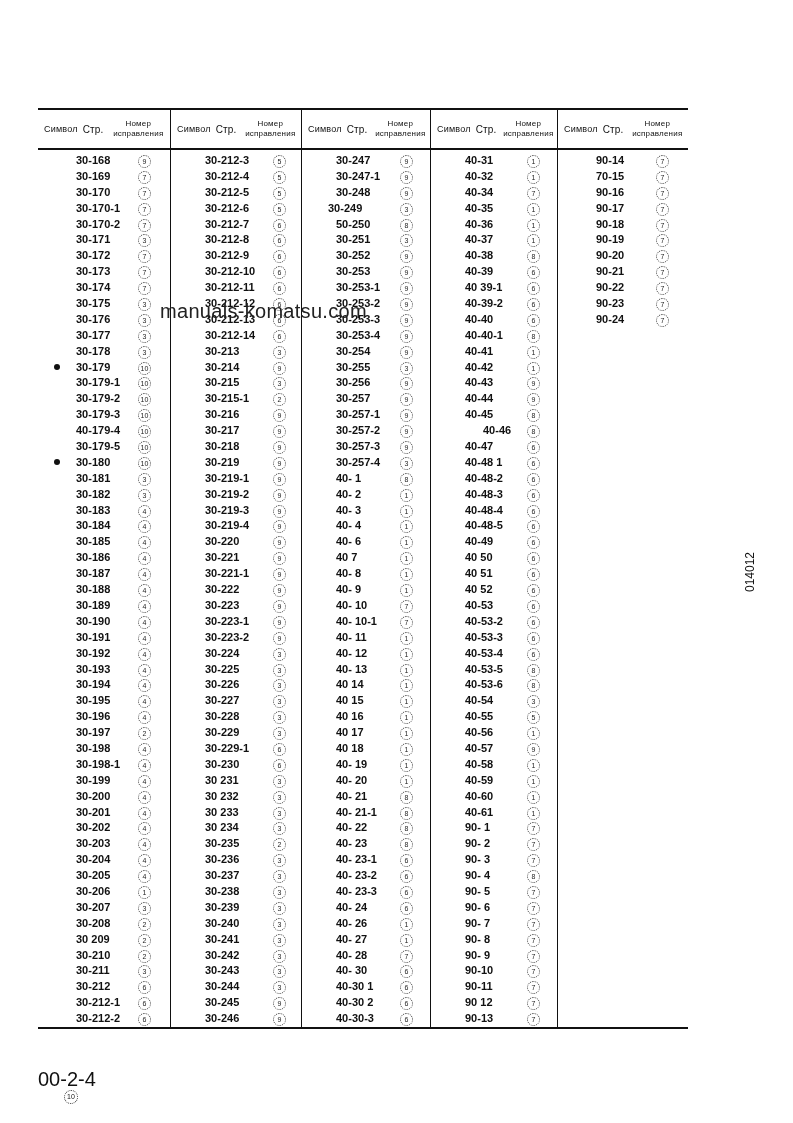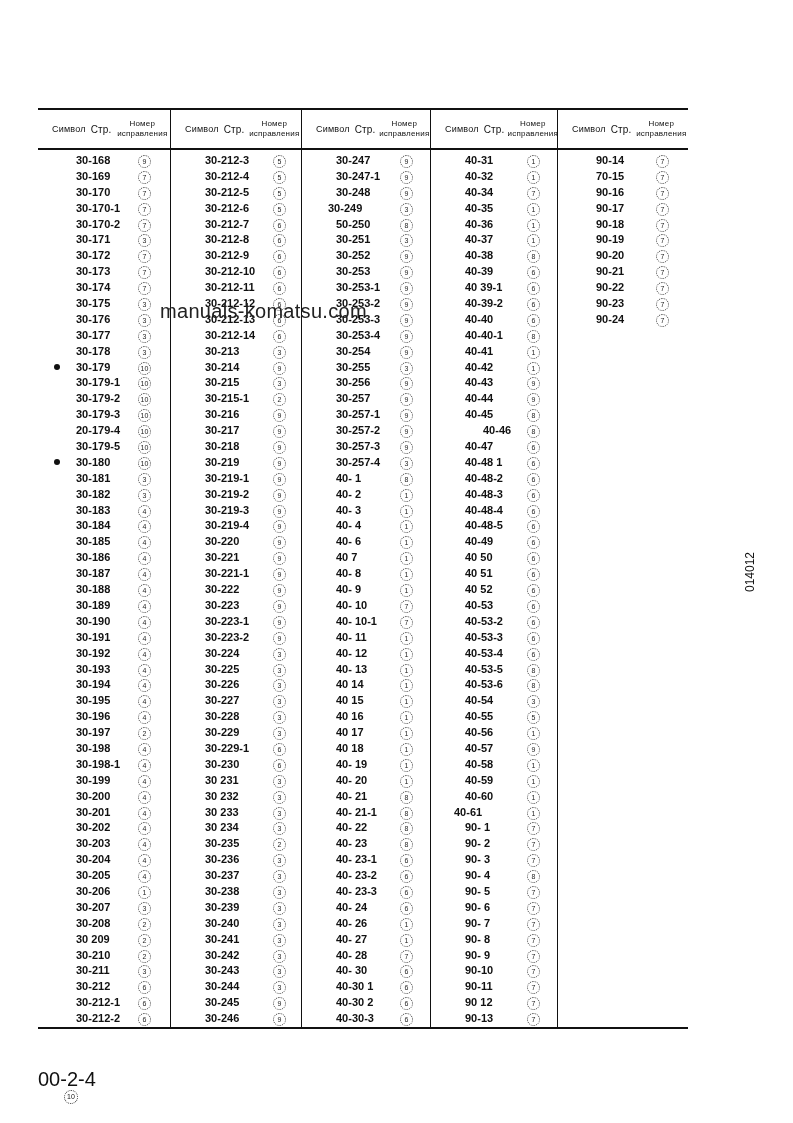--- a/index.html
+++ b/index.html
@@ -5,21 +5,21 @@
   html, body { margin:0; padding:0; background:#ffffff; }
   body { width:793px; height:1123px; position:relative; overflow:hidden;
          font-family:"Liberation Sans", sans-serif; color:#111; }
   .table-wrap { position:absolute; left:38px; top:108px; width:650px; }
   .top-rule { position:absolute; left:0; top:0; width:650px; height:2px; background:#111; }
   .head-rule { position:absolute; left:0; top:40px; width:650px; height:2px; background:#111; }
   .bottom-rule { position:absolute; left:0; top:919px; width:650px; height:2px; background:#111; }
   .col { position:absolute; top:2px; height:917px; }
   .col.border-r { border-right:1px solid #111; }
   .col-head { height:38px; display:flex; align-items:center; font-size:9px; letter-spacing:0.2px; }
-  .col-head .h-sym { margin-left:14px; }
+  .col-head .h-sym { margin-left:6px; }
   .col-head .h-page { margin-left:5px; font-size:10px; }
   .col-head .h-rev { margin-left:3px; line-height:10px; text-align:center; font-size:8px; }
   .rows { position:absolute; top:44px; left:0; width:100%; }
   .row { position:relative; height:15.9px; font-size:11px; font-weight:bold; }
   .row .mark { position:absolute; left:16px; top:3px; width:6px; height:6px; border-radius:50%; background:#111; }
   .row .page { position:absolute; top:0; }
   .row .rev { position:absolute; top:1px; width:11px; height:11px; border:1px dotted #333; border-radius:50%;
               font-size:7px; font-weight:normal; text-align:center; line-height:11px; color:#222; }
   .footer-page { position:absolute; left:38px; top:1068px; font-size:20px; color:#111; }
   .footer-rev { position:absolute; left:64px; top:1090px; width:12px; height:12px; border:1px dotted #333; border-radius:50%;
@@ -105,21 +105,21 @@
         </div>
         <div class="row">
           <span class="page" style="left:38px">30-179-2</span>
           <span class="rev" style="left:100px">10</span>
         </div>
         <div class="row">
           <span class="page" style="left:38px">30-179-3</span>
           <span class="rev" style="left:100px">10</span>
         </div>
         <div class="row">
-          <span class="page" style="left:38px">20-179-4</span>
+          <span class="page" style="left:38px">40-179-4</span>
           <span class="rev" style="left:100px">10</span>
         </div>
         <div class="row">
           <span class="page" style="left:38px">30-179-5</span>
           <span class="rev" style="left:100px">10</span>
         </div>
         <div class="row">
           <span class="mark"></span>
           <span class="page" style="left:38px">30-180</span>
           <span class="rev" style="left:100px">10</span>
@@ -889,21 +889,21 @@
         </div>
         <div class="row">
           <span class="page" style="left:34px">40-59</span>
           <span class="rev" style="left:96px">1</span>
         </div>
         <div class="row">
           <span class="page" style="left:34px">40-60</span>
           <span class="rev" style="left:96px">1</span>
         </div>
         <div class="row">
-          <span class="page" style="left:23px">40-61</span>
+          <span class="page" style="left:34px">40-61</span>
           <span class="rev" style="left:96px">1</span>
         </div>
         <div class="row">
           <span class="page" style="left:34px">90-  1</span>
           <span class="rev" style="left:96px">7</span>
         </div>
         <div class="row">
           <span class="page" style="left:34px">90-  2</span>
           <span class="rev" style="left:96px">7</span>
         </div>

